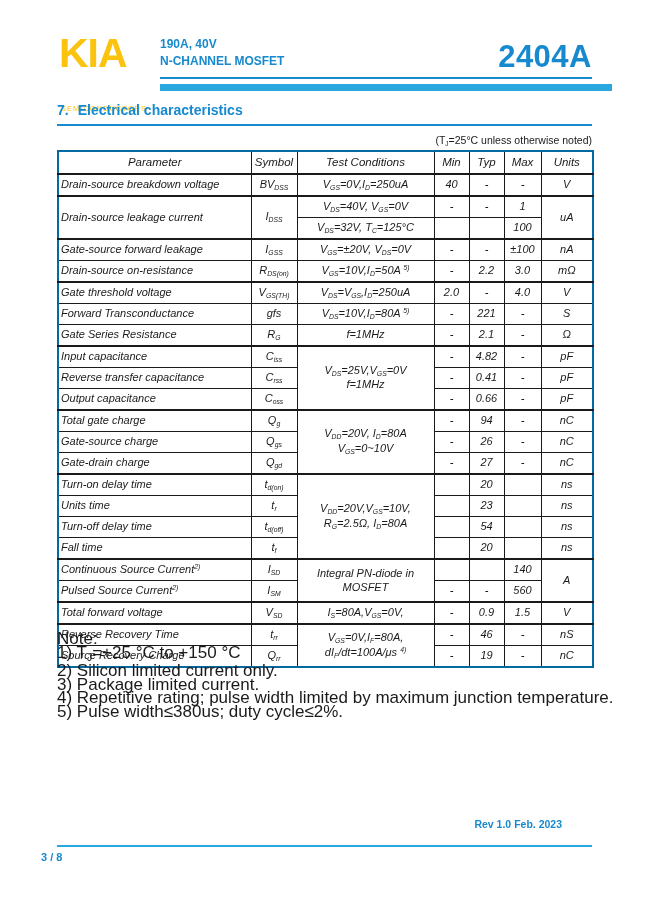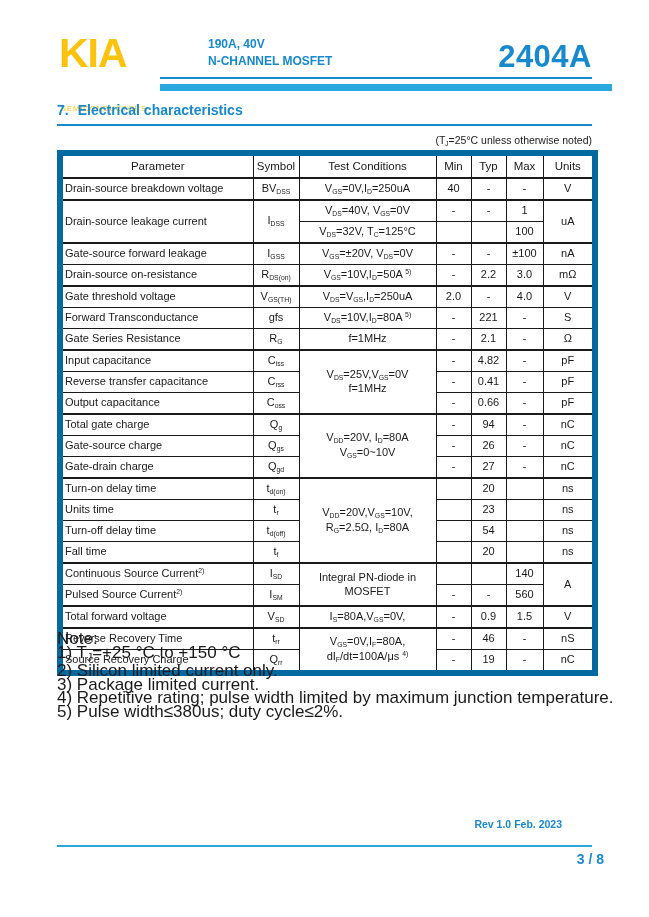--- a/index.html
+++ b/index.html
@@ -19,21 +19,20 @@
   }
   .logo-tagline{
     position:absolute;left:61px;top:104px;
     font-size:7.5px;font-weight:400;letter-spacing:1px;
     color:var(--brand-yellow);
   }
   .spec-lines{
     position:absolute;left:160px;top:36px;
     font-size:12px;font-weight:700;line-height:1.45;
     color:var(--accent-blue);
-    margin-left:48px;
   }
   .part-number{
     position:absolute;right:57px;top:41px;
     font-size:31px;font-weight:700;letter-spacing:0.5px;
     color:var(--accent-blue);line-height:1;
   }
   .rule-thin{
     position:absolute;left:160px;top:77px;
     width:432px;height:2px;background:var(--accent-blue);
   }
@@ -61,43 +60,43 @@
     width:535px;border-collapse:collapse;table-layout:fixed;
     font-size:11px;color:#1a1a1a;
   }
   .char-table th,.char-table td{
     border:1px solid #1a1a1a;
     text-align:center;vertical-align:middle;
     padding:1px 2px;line-height:1.25;
     height:18px;
     overflow:hidden;
   }
-  .char-table{border:6px solid #0369a1;}
+  .char-table{border:2px solid #0369a1;font-style:italic;}
   .char-table thead th{
     border-bottom:2px solid #1a1a1a;
     font-weight:400;font-size:11.5px;height:19px;
   }
   .char-table tr.sep td{border-top:2px solid #1a1a1a;}
   .char-table td.al-l{text-align:left;}
   .char-table sub{font-size:0.62em;vertical-align:-0.3em;letter-spacing:0;}
   .char-table sup{font-size:0.62em;vertical-align:0.55em;}
   .cond-note sub,.notes sub{font-size:0.62em;vertical-align:-0.3em;}
   
   .notes{
     position:absolute;left:57px;top:632px;
     font-size:17px;color:#1a1a1a;line-height:13.5px;
   }
   
   .footer-line{
     position:absolute;left:57px;top:845px;
     width:535px;height:1.5px;background:var(--bar-blue);
   }
   .footer-page{
-    position:absolute;left:69px;top:851px;width:535px;
-    text-align:right;font-size:14px;font-weight:700;
+    position:absolute;left:41px;top:851px;width:535px;
+    text-align:left;font-size:11px;font-weight:700;
     color:var(--accent-blue);
   }
   .footer-rev{
     position:absolute;right:87px;top:818px;
     font-size:10.5px;font-weight:700;color:var(--accent-blue);
   }
 </style>
 </head>
 <body>
 

